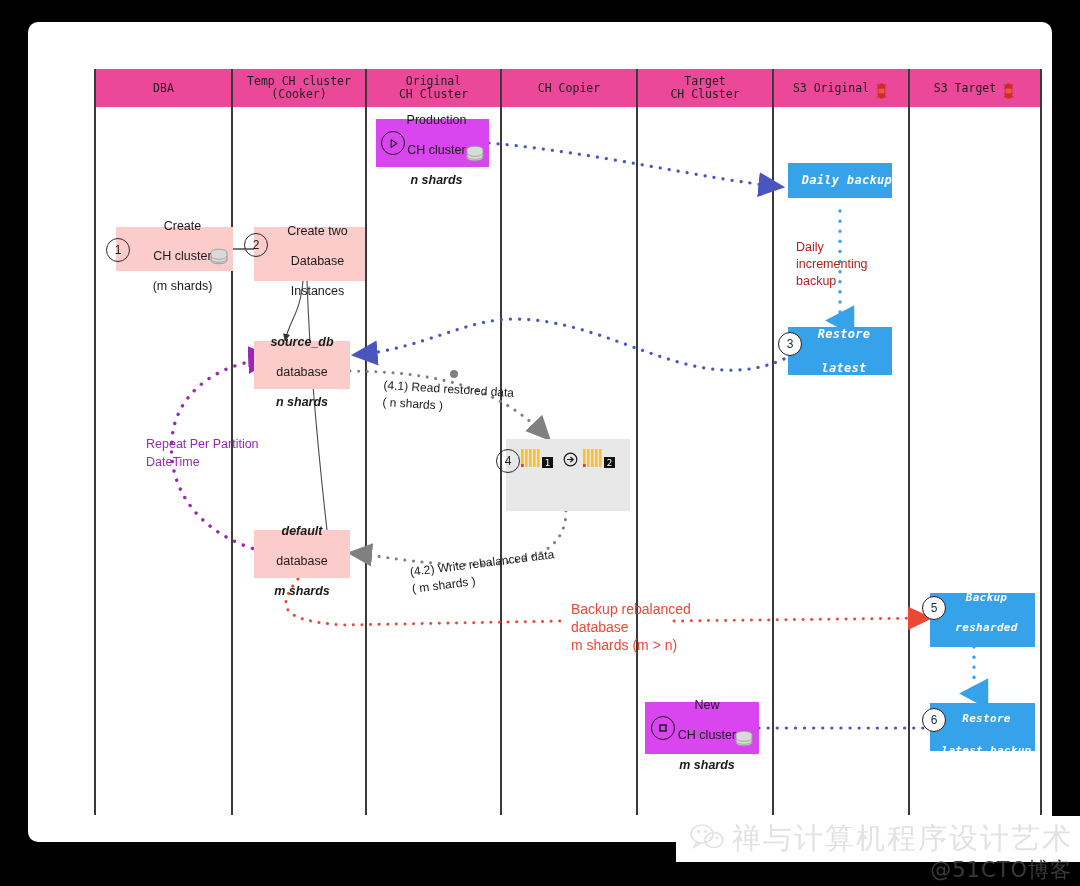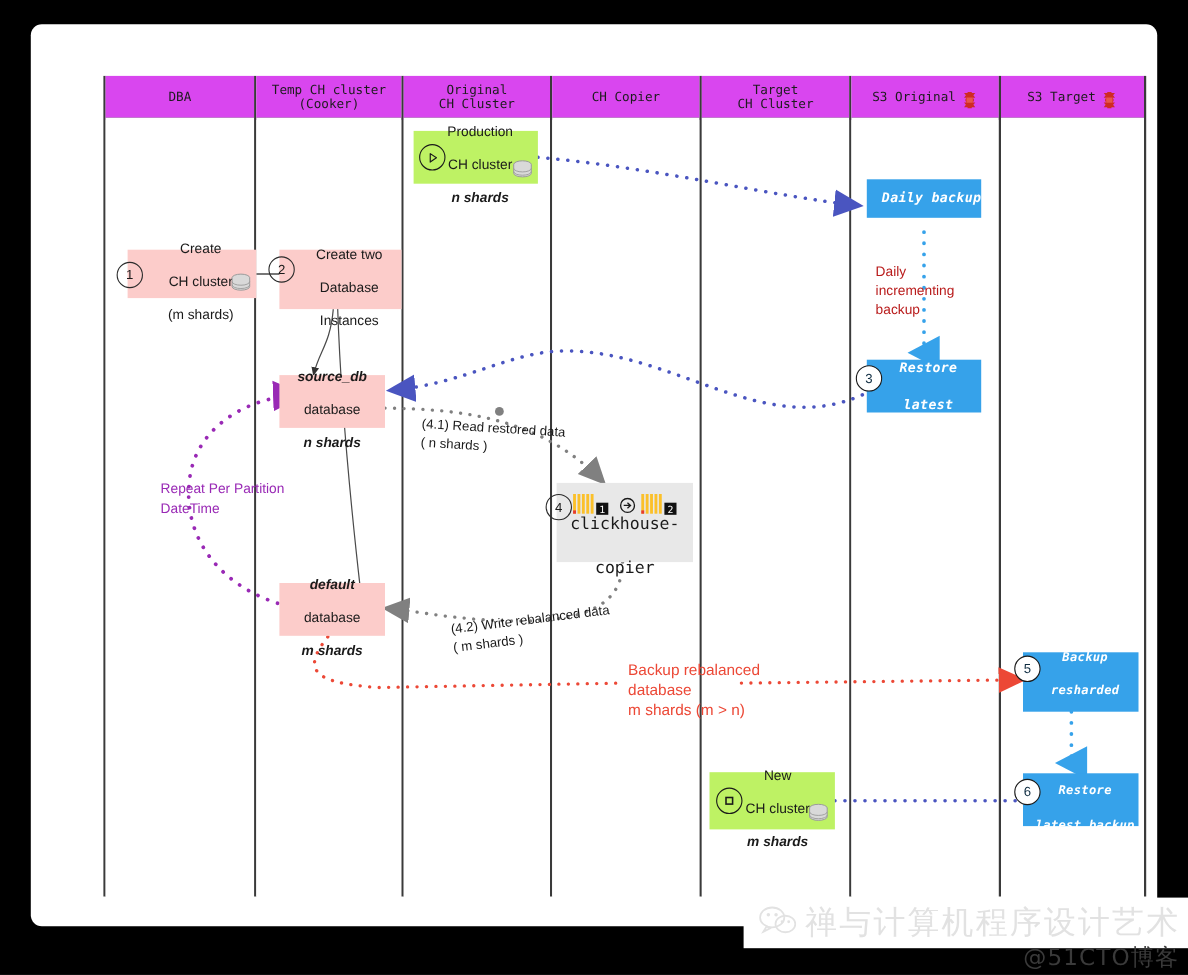--- a/index.html
+++ b/index.html
@@ -7,35 +7,35 @@
 
   #page{position:relative;width:1080px;height:886px;background:#000;}
 
   #card{position:absolute;left:28px;top:22px;width:1024px;height:820px;background:#fff;border-radius:10px;}
 
   #diagram{position:absolute;left:66px;top:47px;width:948px;height:746px;}
 
   
   .lane{position:absolute;top:0;height:746px;border-left:2px solid #3a3a3a;box-sizing:border-box;}
   .lane.last{border-right:2px solid #3a3a3a;}
-  .lane-head{position:absolute;left:0;top:0;right:0;height:38px;background:#d946ef;
+  .lane-head{position:absolute;left:0;top:0;right:0;height:38px;background:#ec4899;
              border-bottom:2px solid #3a3a3a;display:flex;align-items:center;justify-content:center;}
   .lane-head-txt{font-family:"DejaVu Sans Mono","Liberation Mono",monospace;font-size:11.5px;color:#1c1c1c;
              text-align:center;line-height:13px;white-space:pre-line;}
   .lane-body{position:absolute;left:0;top:38px;right:0;bottom:0;background:#fff;}
 
   
   .s3ico{display:inline-block;width:15px;height:16px;margin-left:5px;position:relative;top:3px;}
 
   
   .node{position:absolute;box-sizing:border-box;display:flex;align-items:center;justify-content:center;}
   .node-txt{white-space:pre-line;text-align:center;}
 
   .pink{background:#fcccca;}
-  .yellow{background:#bef264;}
+  .yellow{background:#d946ef;}
   .blue{background:#36a2ea;}
   .grey{background:#e8e8e8;}
 
   .pink .node-txt{font-size:12.5px;color:#1a1a1a;line-height:15px;}
   .yellow .node-txt{font-size:12.5px;color:#1a1a1a;line-height:15px;}
   .blue .node-txt{font-family:"DejaVu Sans Mono","Liberation Mono",monospace;font-size:12px;color:#fff;
                   font-weight:bold;font-style:italic;line-height:17px;letter-spacing:.3px;}
   .grey .node-txt{font-family:"DejaVu Sans Mono","Liberation Mono",monospace;font-size:15px;color:#1a1a1a;line-height:20px;}
 
   b.em{font-weight:bold;font-style:italic;}
@@ -252,24 +252,20 @@
           <b class="em">default</b><br>
           <span>database</span><br>
           <b class="em">m shards</b>
         </div>
       </div>
 
       <div class="node grey" style="left:412px;top:370px;width:124px;height:72px;">
         <div class="stepnum" style="left:-10px;top:10px;">
             <span>4</span>
           </div>
-        <div class="node-txt" style="margin-top:22px;">
-          <span>clickhouse-</span><br>
-          <span>copier</span>
-        </div>
         <span style="position:absolute;left:14px;top:10px;">
           <svg width="36" height="20" viewBox="0 0 36 20">
             <g fill="#fbc02a">
                 <rect x="1" y="0" width="2.6" height="18"></rect>
                 <rect x="5" y="0" width="2.6" height="18"></rect>
                 <rect x="9" y="0" width="2.6" height="18"></rect>
                 <rect x="13" y="0" width="2.6" height="18"></rect>
                 <rect x="17" y="0" width="2.6" height="18"></rect>
               </g>
             <rect x="1" y="15" width="2.6" height="3" fill="#e53935"></rect>

